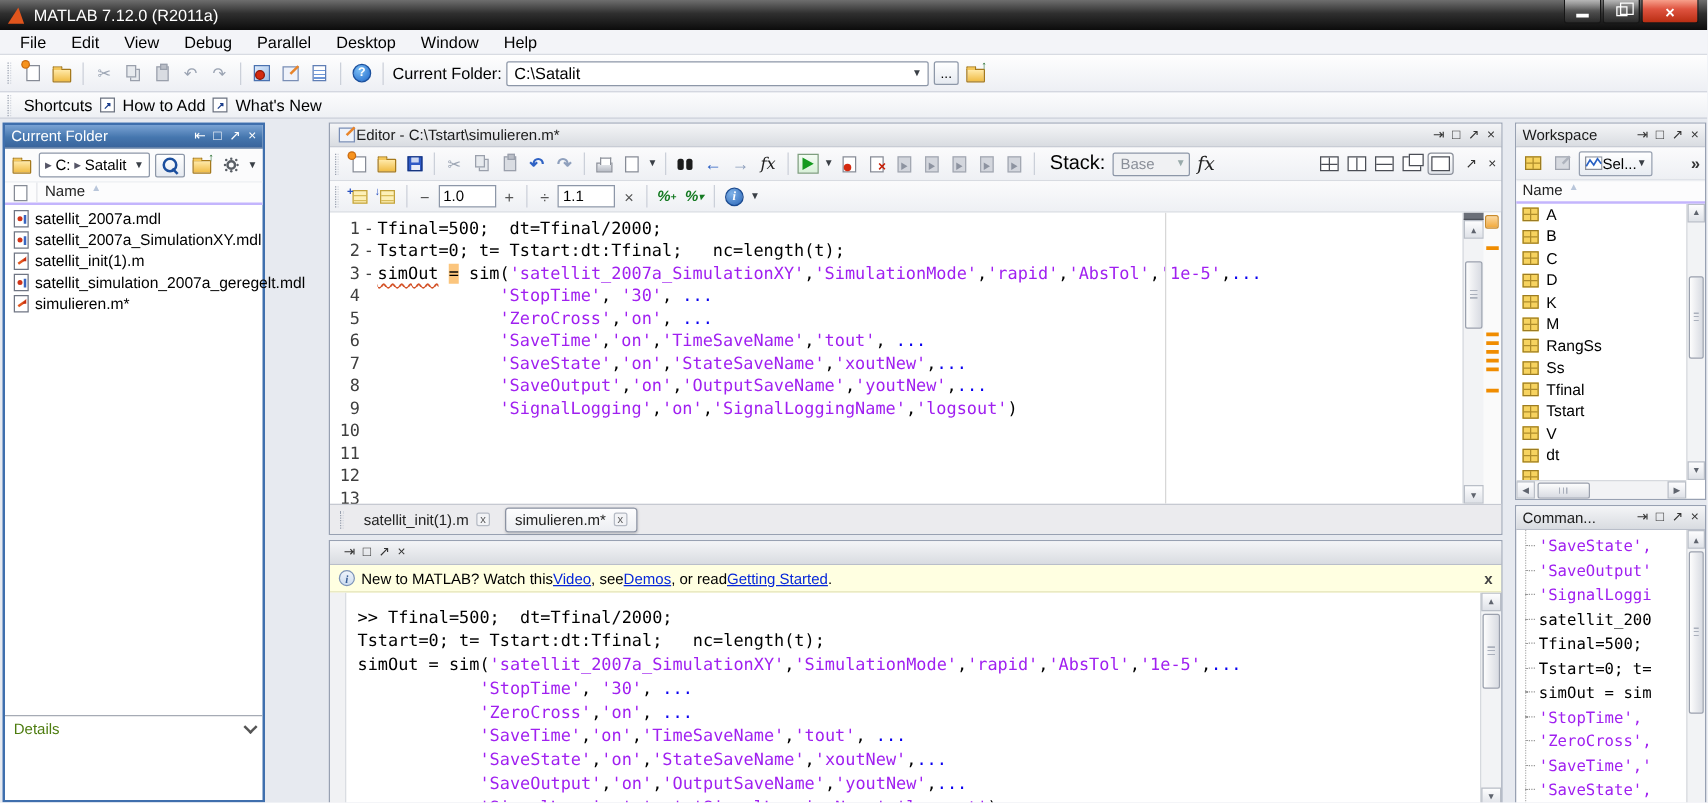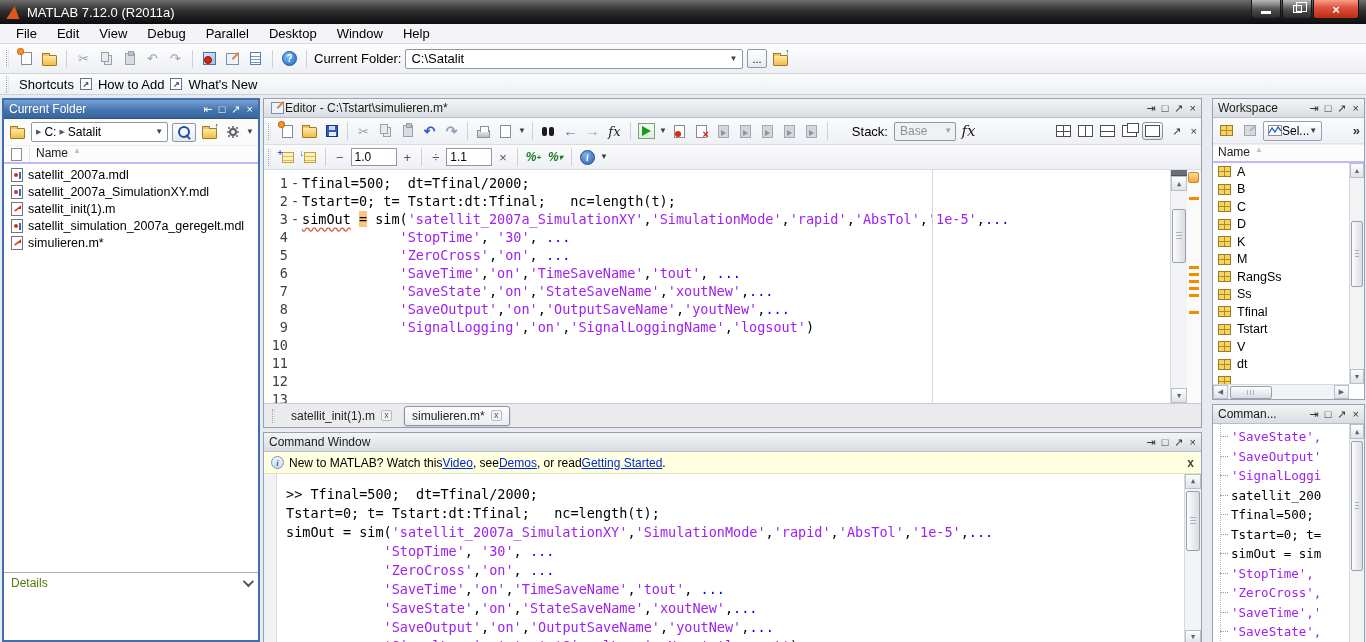--- a/index.html
+++ b/index.html
@@ -76,21 +76,21 @@
   .i-shortcut{width:12px;height:12px;border:1px solid #6b7280;background:#fff;display:inline-flex;align-items:center;justify-content:center;font-size:8px;color:#1d3f8c;font-weight:bold}
   .combo{height:20px;border:1px solid #8d97a8;border-radius:2px;background:#fff;display:flex;align-items:center;font-size:13px;padding:0 5px;gap:17px}
   .smallbtn{height:19px;border:1px solid #8d97a8;border-radius:2px;background:linear-gradient(#fff,#e6eaf1);display:flex;align-items:center;justify-content:center;font-size:11px;padding:0 4px}
   
   .desk{position:absolute;top:96px;left:0;right:0;bottom:0}
   .panel{position:absolute;background:#fff;border:1px solid #98a1b2}
   .phdr{height:19px;background:linear-gradient(#f4f5f7,#d9dce1);border-bottom:1px solid #b9bec9;display:flex;align-items:center;padding:0 5px;font-size:12px;color:#1a1a1a}
   .phdr .ttl{flex:1;white-space:nowrap;overflow:hidden}
   .hbtn{font-size:11px;color:#333;margin-left:6px;line-height:1}
   
-  .cfp{left:2px;top:2px;width:258px;height:544px;border:2px solid #3f6fad;display:flex;flex-direction:column}
+  .cfp{left:2px;top:2px;width:210px;height:544px;border:2px solid #3f6fad;display:flex;flex-direction:column}
   .cfp .phdr{background:linear-gradient(#7aa3d4,#4576ae 55%,#39649c);color:#fff;border-bottom:1px solid #2d5488}
   .cfp .hbtn{color:#fff}
   .cf-addr{height:26px;display:flex;align-items:center;padding:2px 4px;gap:4px;background:#fbfbfc;flex:none}
   .crumb{flex:1;height:20px;border:1px solid #8d97a8;border-radius:2px;background:#fff;display:flex;align-items:center;font-size:12px;padding:0 4px;gap:3px}
   .car{font-size:7px;color:#556}
   .crumb .dda{margin-left:auto}
   .colhdr{height:19px;display:flex;align-items:flex-start;border-bottom:2px solid #c4b5fd;border-top:1px solid #eceef2;background:#fcfcfd;font-size:12px;color:#222;flex:none}
   .colhdr .icol{width:26px;align-self:stretch;border-right:1px solid #e2e4e9;display:flex;align-items:center;justify-content:center}
   .sort{font-size:8px;color:#b9c6da;margin-left:5px}
   .filelist{font-size:12.5px;padding-top:2px;flex:1}
@@ -101,21 +101,21 @@
   .fpage.m::before{content:"";position:absolute;left:2px;top:5px;width:7px;height:2px;background:#e2571f;transform:rotate(-35deg)}
   .fpage.m::after{content:"";position:absolute;right:1px;top:2px;border-bottom:4px solid #c62c10;border-left:3px solid transparent}
   .details{margin-top:auto;height:68px;border-top:1px solid #a6abb5;flex:none}
   .details-bar{height:20px;display:flex;align-items:center;padding:0 7px;color:#4d7c0f;font-size:12px}
   .chev{margin-left:auto;width:8px;height:8px;border-right:2px solid #555;border-bottom:2px solid #555;transform:rotate(45deg) translateY(-2px)}
   
   .edp{left:263px;top:2px;width:939px;height:330px;display:flex;flex-direction:column}
   .etb{display:flex;align-items:center;gap:3px;padding:0 4px;background:linear-gradient(#fbfbfc,#eef0f4);border-bottom:1px solid #d8dbe1;flex:none}
   .etb1{height:27px}
   .etb2{height:25px;font-size:12px}
-  .stacklbl{font-size:13px;margin:0 3px 0 18px}
+  .stacklbl{font-size:16px;margin:0 3px 0 6px}
   .combo.dis{background:#f0f1f3;color:#8a8f99;height:19px;font-size:12px}
   .cellval{width:46px;height:18px;border:1px solid #8d97a8;font-size:12px;padding:0 3px;font-family:"Liberation Sans",sans-serif}
   .opbtn{font-size:13px;color:#555;padding:0 4px}
   .ecode{position:relative;flex:1;overflow:hidden;font-family:"DejaVu Sans Mono",monospace;font-size:13.5px;line-height:18px;padding-top:4px}
   .cline{display:flex;white-space:pre}
   .lnum{width:24px;text-align:right;color:#3f3f3f;flex:none}
   .ldash{width:14px;text-align:center;color:#3f3f3f;flex:none}
   .t-s{color:#A020F0}
   .t-c{color:#0A00F0}
   .t-w{text-decoration:underline;text-decoration-style:wavy;text-decoration-color:#d4542a;text-underline-offset:3px}
@@ -507,21 +507,20 @@
         </span>
         <span class="etab active">
           <span>simulieren.m*</span>
           <span class="tab-x">x</span>
         </span>
       </div>
     </div>
 
     <div class="panel cwp">
       <div class="phdr">
-        <span class="ttl">Command Window</span>
         <span class="hbtn">⇥</span>
         <span class="hbtn">□</span>
         <span class="hbtn">↗</span>
         <span class="hbtn">×</span>
       </div>
       <div class="banner">
         <span class="i-info" style="width:13px;height:13px;font-size:9px;margin-right:5px;background:linear-gradient(#eef4fb,#cddcf0);color:#3a5f94;border-color:#7c93b8">i</span>
         <span>New to MATLAB? Watch this </span>
           <span class="blink">Video</span>
           <span>, see </span>

